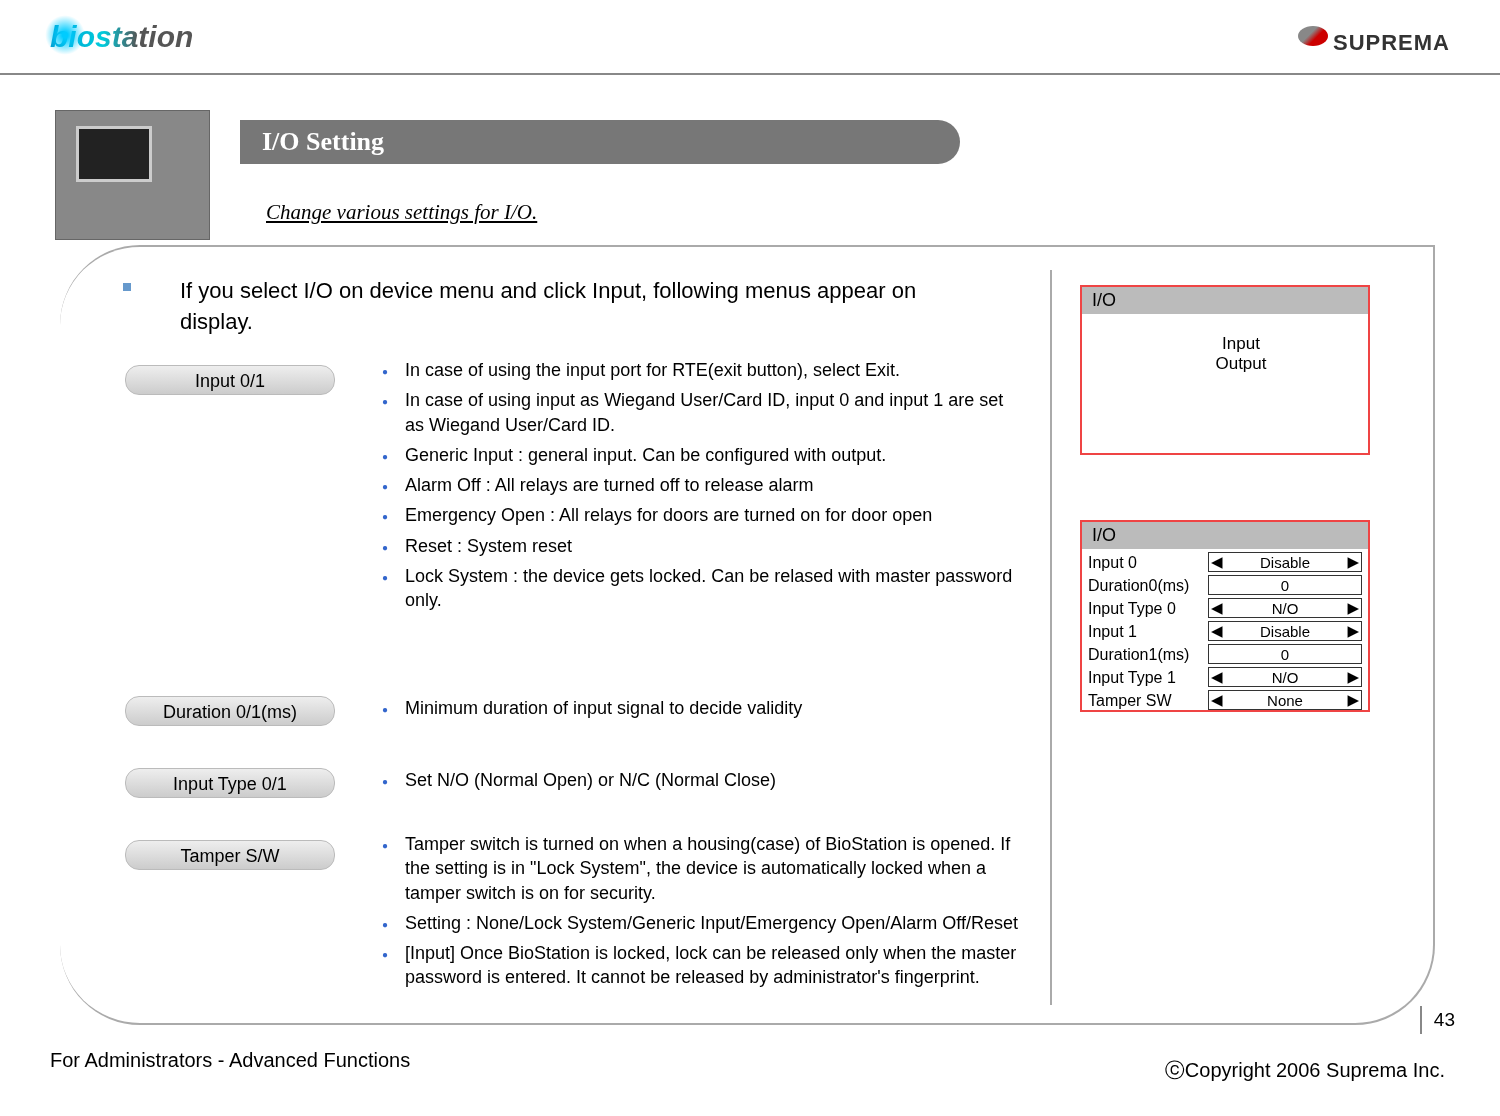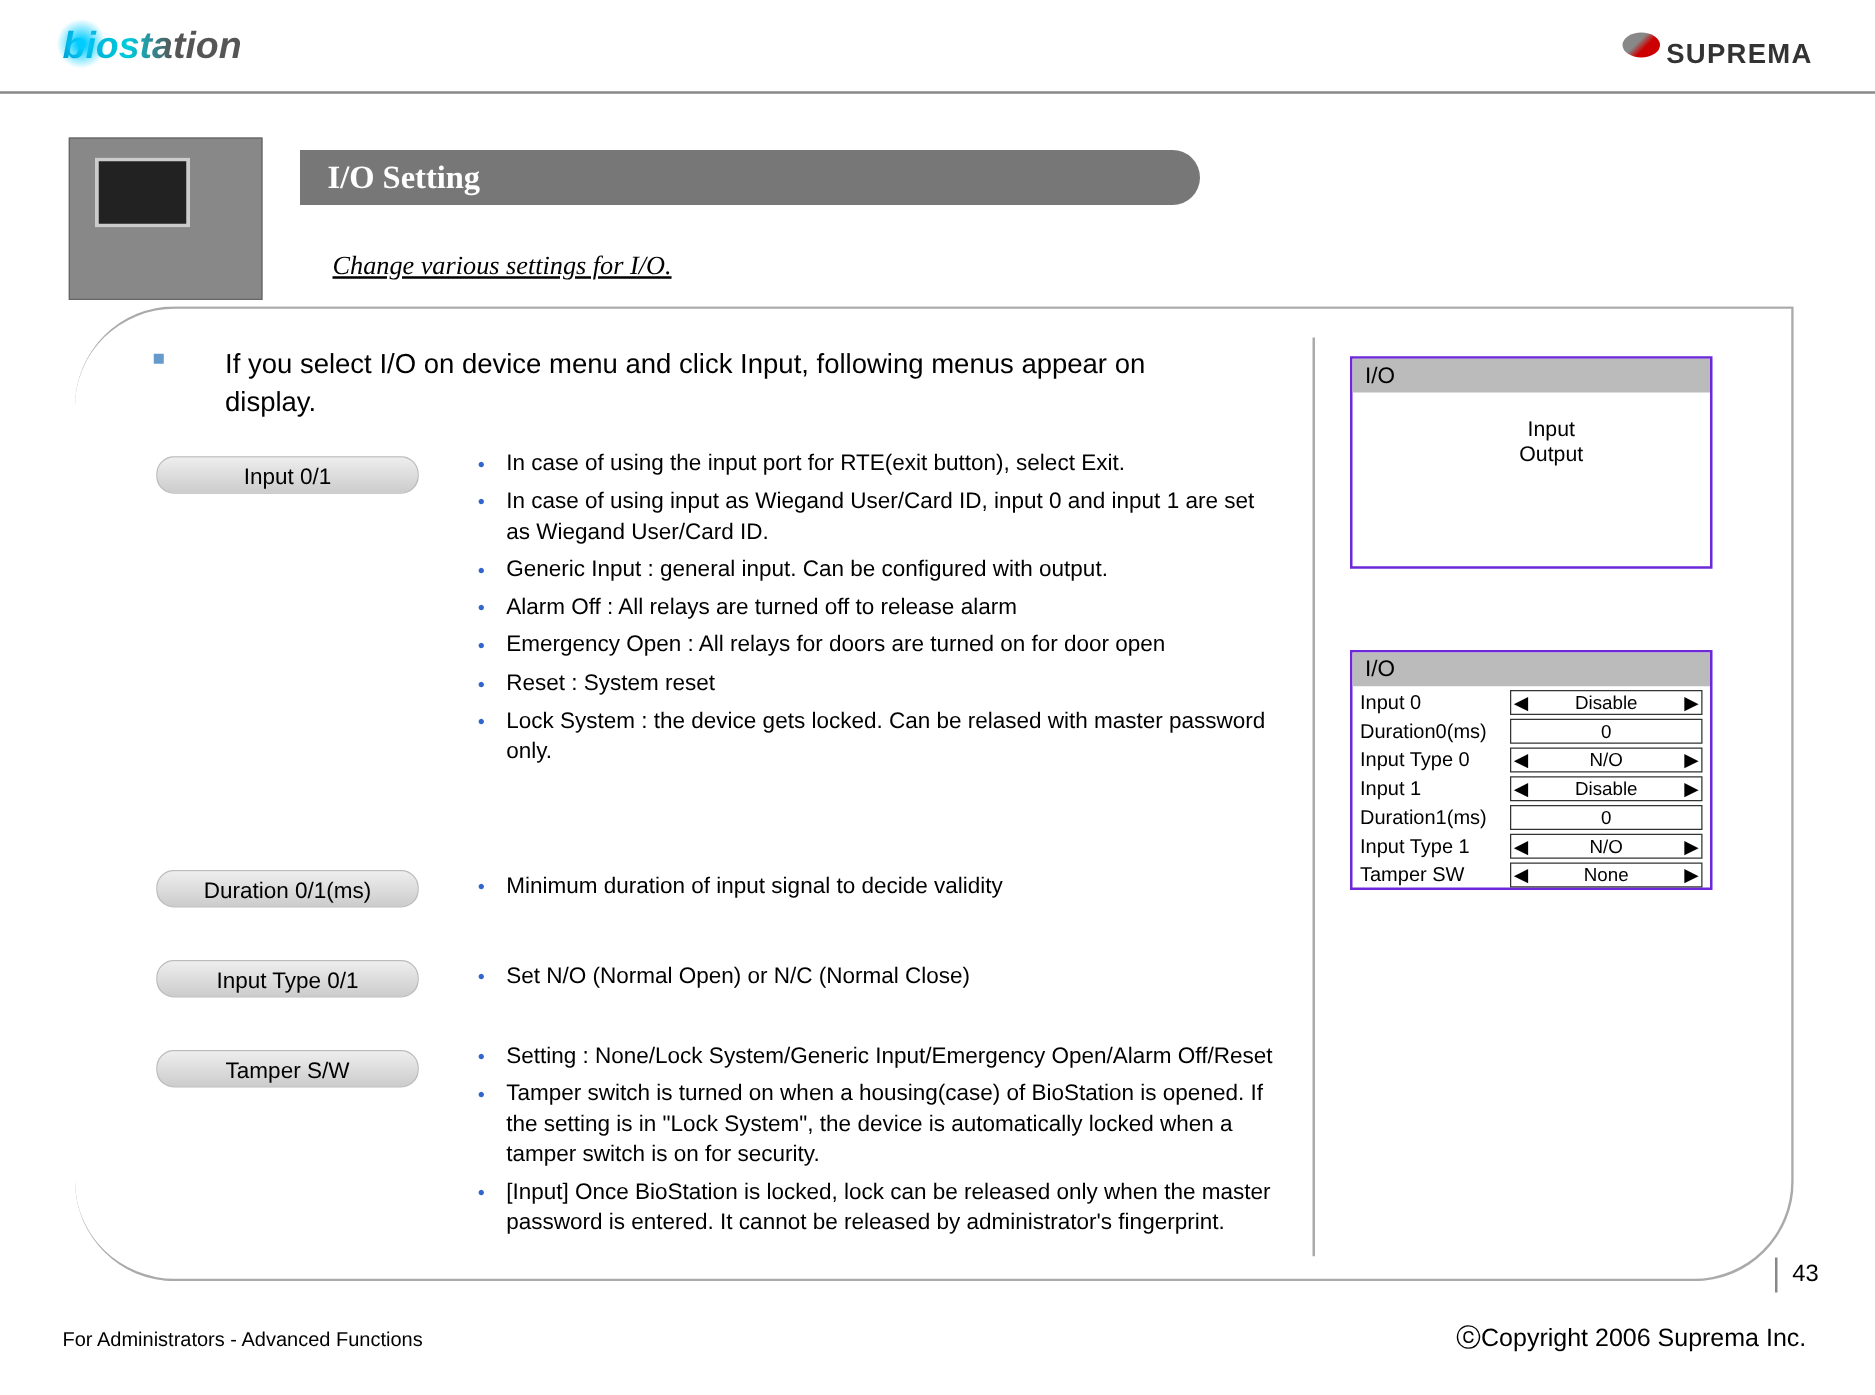--- a/index.html
+++ b/index.html
@@ -160,21 +160,21 @@
 .bullets li::before {
   content: "●";
   position: absolute;
   left: 2px;
   color: #3366cc;
   font-size: 10px;
   top: 7px;
 }
 .panel {
   position: absolute;
-  border: 2px solid #6d28d9;
+  border: 2px solid #ef4444;
   background: #fff;
   width: 290px;
 }
 .panel-header {
   background: #bbb;
   font-size: 18px;
   padding: 3px 10px;
 }
 .panel-body {
   padding: 20px;
@@ -196,23 +196,23 @@
   height: 20px;
   display: flex;
   align-items: center;
   justify-content: space-between;
   padding: 0 2px;
   font-size: 15px;
 }
 .io-val.noarrow { justify-content: center; }
 .footer-left {
   position: absolute;
-  bottom: 34px;
+  bottom: 44px;
   left: 50px;
-  font-size: 16px;
+  font-size: 20px;
 }
 .footer-right {
   position: absolute;
   bottom: 32px;
   right: 55px;
   font-size: 20px;
 }
 .page-num {
   position: absolute;
   right: 45px;
@@ -267,22 +267,22 @@
 
 <ul class="bullets" style="top:696px;">
   <li>Minimum duration of input signal to decide validity</li>
 </ul>
 
 <ul class="bullets" style="top:768px;">
   <li>Set N/O (Normal Open) or N/C (Normal Close)</li>
 </ul>
 
 <ul class="bullets" style="top:832px;">
+  <li>Tamper switch is turned on when a housing(case) of BioStation is opened. If the setting is in "Lock System", the device is automatically locked when a tamper switch is on for security.</li>
   <li>Setting : None/Lock System/Generic Input/Emergency Open/Alarm Off/Reset</li>
-  <li>Tamper switch is turned on when a housing(case) of BioStation is opened. If the setting is in "Lock System", the device is automatically locked when a tamper switch is on for security.</li>
   <li>[Input] Once BioStation is locked, lock can be released only when the master password is entered. It cannot be released by administrator's fingerprint.</li>
 </ul>
 
 <div class="divider-v"></div>
 
 <div class="panel" style="left:1080px; top:285px; height:170px;">
   <div class="panel-header">I/O</div>
   <div class="panel-body">
     <div>Input</div>
     <div>Output</div>

